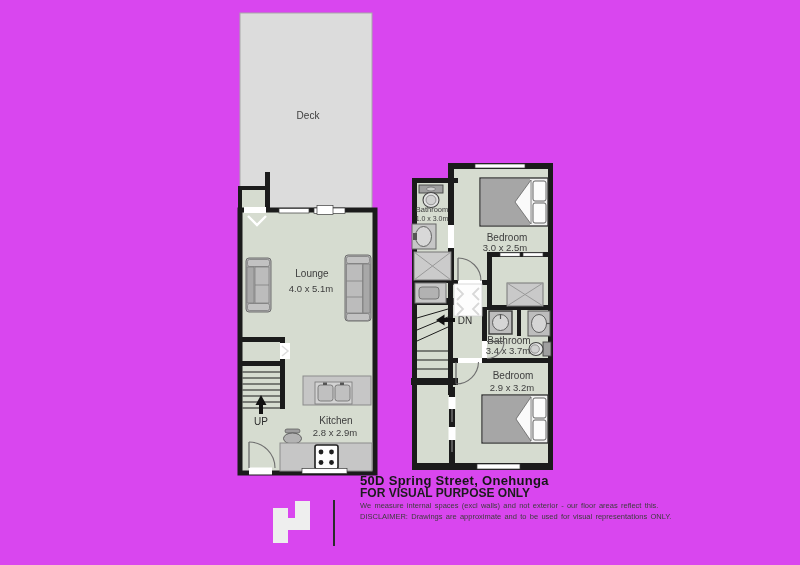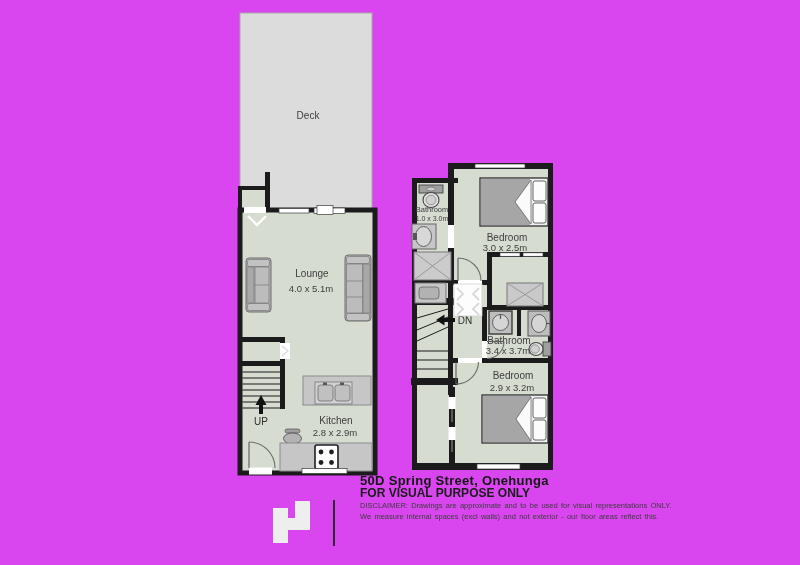--- a/index.html
+++ b/index.html
@@ -279,18 +279,18 @@
     <rect x="27" y="1" width="15" height="29" fill="#eeeeee"></rect>
     <rect x="15" y="18" width="17" height="12" fill="#eeeeee"></rect>
   </svg>
 
   <div id="divider"></div>
 
   <div id="footer-text">
     <div id="address">50D Spring Street, Onehunga</div>
     <div id="purpose">FOR VISUAL PURPOSE ONLY</div>
     <div id="disclaimer">
+      <div>We measure internal spaces (excl walls) and not exterior - our floor areas reflect this.</div>
       <div>DISCLAIMER:  Drawings are approximate and to be used for visual representations ONLY.</div>
-      <div>We measure internal spaces (excl walls) and not exterior - our floor areas reflect this.</div>
     </div>
   </div>
 
 </div>
 
 </body></html>

